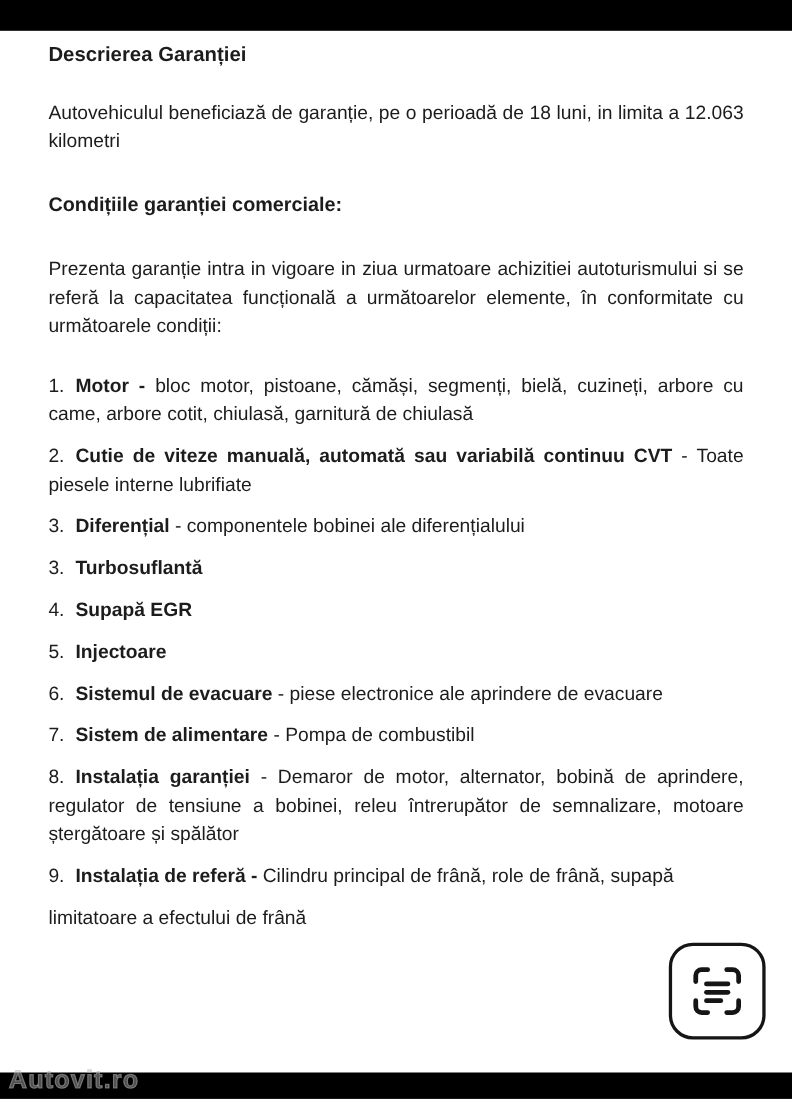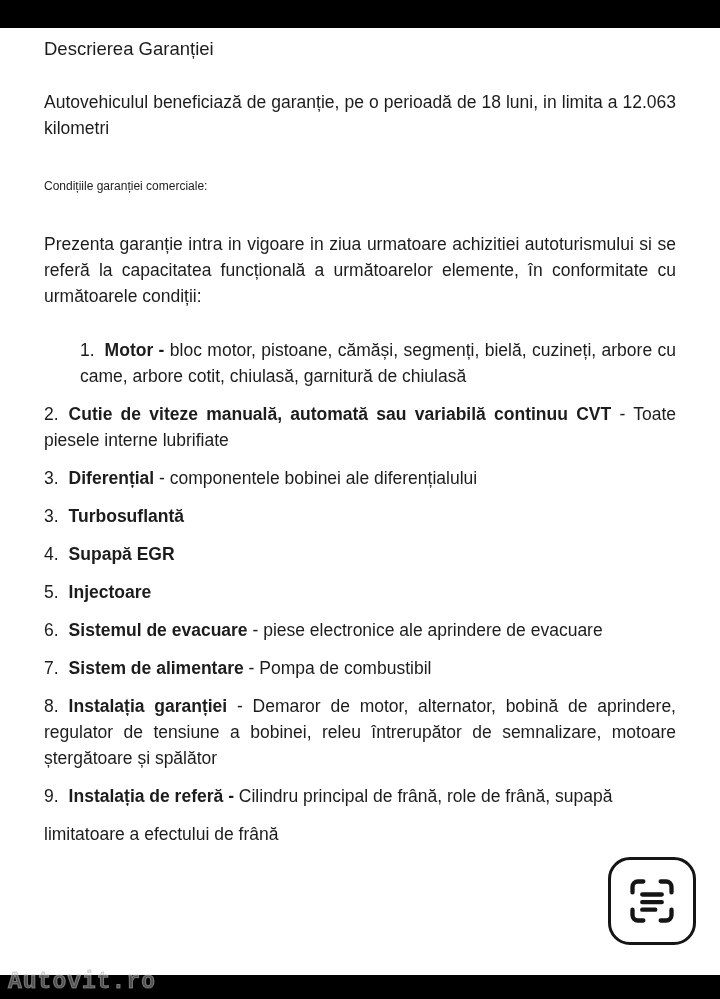--- a/index.html
+++ b/index.html
@@ -25,34 +25,34 @@
   .doc {
     position: absolute;
     top: 28px; left: 0; right: 0; bottom: 24px;
     padding: 8px 44px 0 44px;
     font-size: 17.5px;
     line-height: 26px;
     overflow: hidden;
   }
   .doc p { margin: 0; text-align: justify; }
   .title {
-    font-weight: normal;
+    font-weight: bold;
     font-size: 18.5px;
     text-align: center;
   }
   .intro { margin-top: 27px !important; }
   .section-heading {
     margin-top: 32px !important;
-    font-weight: normal;
-    font-size: 12px;
+    font-weight: bold;
+    font-size: 18px;
     text-align: left;
   }
   .section-intro { margin-top: 32px !important; }
   .item { margin-top: 12px !important; }
-  .item.first { margin-top: 28px !important; margin-left: 36px; }
+  .item.first { margin-top: 28px !important; }
   .item .num { margin-right: 10px; }
   .item .bold { font-weight: bold; }
   .closing { margin-top: 12px !important; text-align: left; }
   .scan-button {
     position: absolute;
     right: 24px;
     bottom: 54px;
     width: 88px;
     height: 88px;
     background: #ffffff;
@@ -62,21 +62,21 @@
     align-items: center;
     justify-content: center;
     cursor: pointer;
     z-index: 5;
   }
   .watermark {
     position: absolute;
     left: 8px;
     bottom: 4px;
     z-index: 6;
-    font-family: Liberation Mono, monospace;
+    font-family: Liberation Sans, sans-serif;
     font-size: 23px;
     font-weight: bold;
     letter-spacing: 1px;
     color: rgba(200, 200, 200, 0.40);
     -webkit-text-stroke: 1px rgba(180, 180, 180, 0.55);
   }
 </style>
 </head>
 <body>
 

